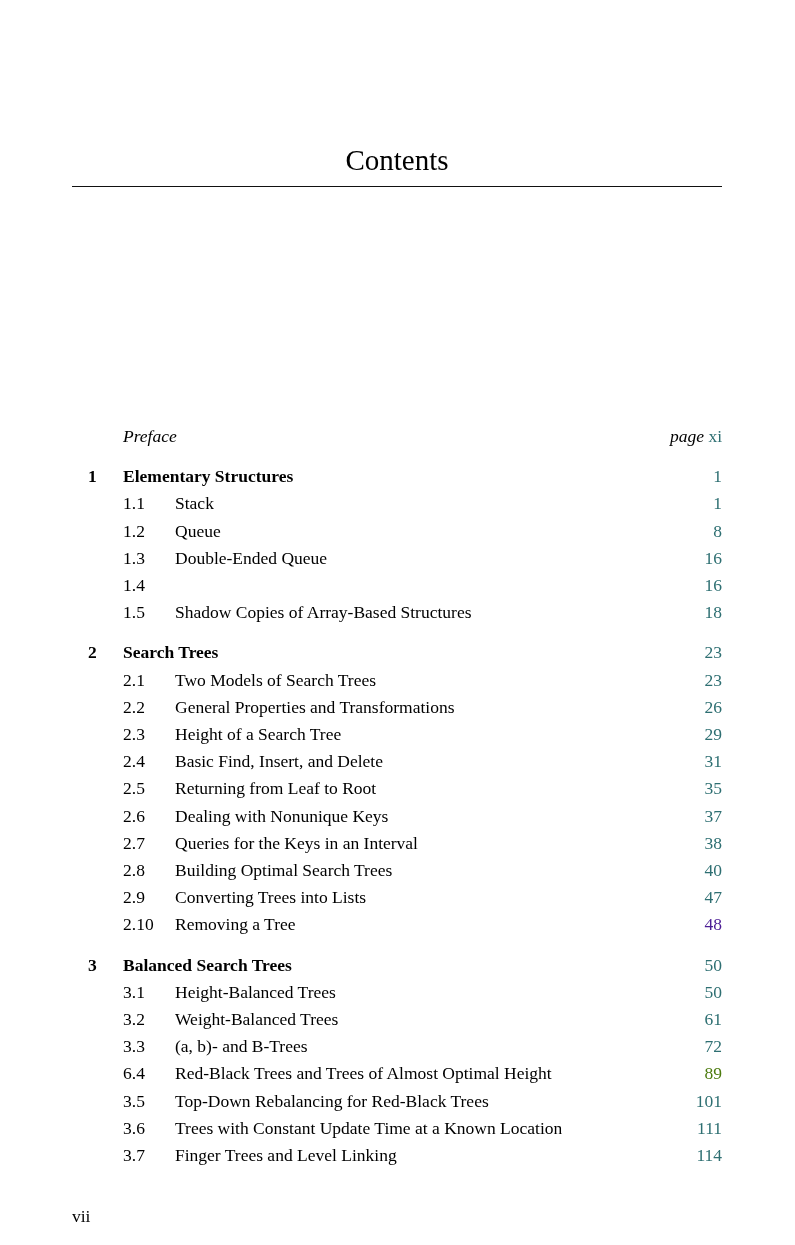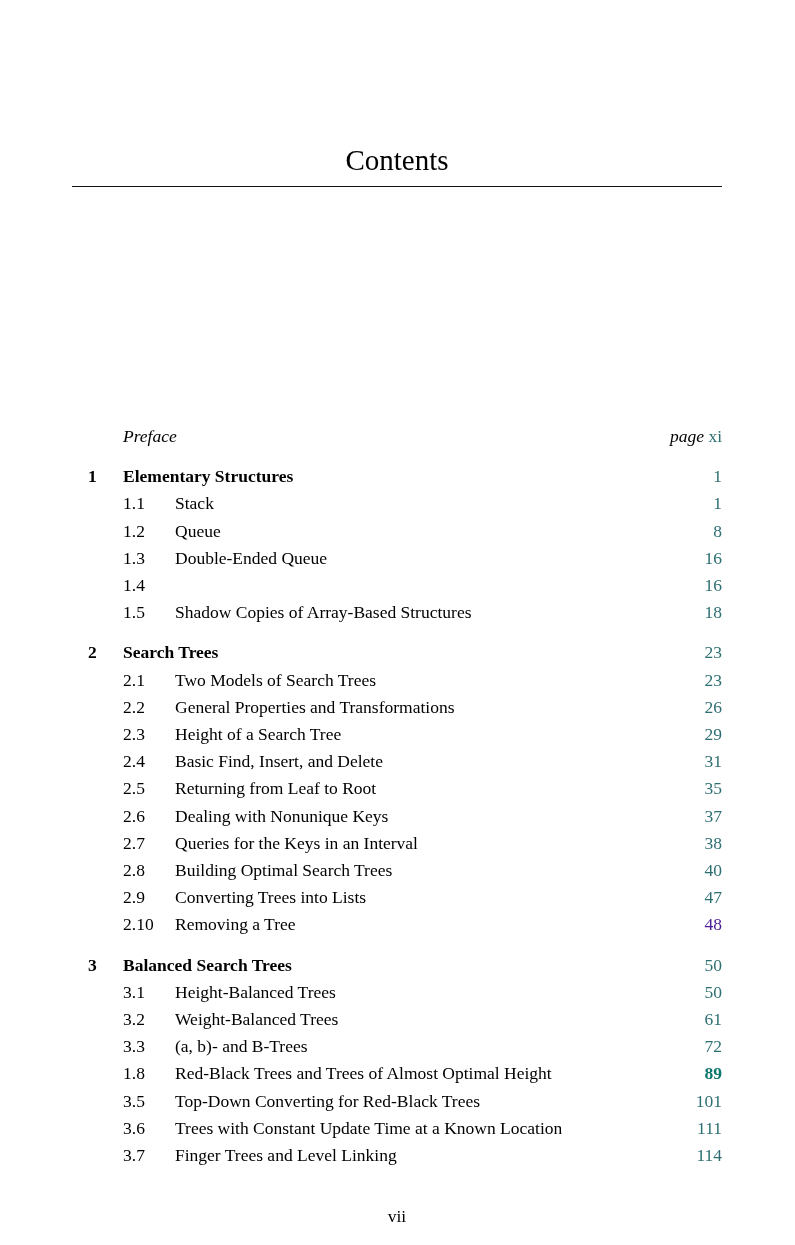--- a/index.html
+++ b/index.html
@@ -31,21 +31,21 @@
   .preface-row { padding-left:51px; }
   .preface-label { font-style:italic; flex:1; }
   .page-cell { margin-left:auto; }
   .page-word { font-style:italic; }
   .page-num {
     font-style:normal; font-weight:400; text-decoration:none;
     margin-left:auto; cursor:pointer;
   }
   .folio {
     position:absolute; left:72px; width:650px; top:1206px;
-    text-align:center; font-size:17.5px;
+    text-align:left; font-size:17.5px;
   }
 </style>
 </head>
 <body>
 
 <div class="page">
   <div class="content">
     <h1 class="page-title">Contents</h1>
     <hr class="title-rule">
 
@@ -153,27 +153,27 @@
           <span class="sec-num">3.2</span>
           <span class="sec-title">Weight-Balanced Trees</span>
           <a class="page-num" style="color: rgb(46, 111, 114);">61</a>
         </div>
         <div class="row section-row">
           <span class="sec-num">3.3</span>
           <span class="sec-title">(a, b)- and B-Trees</span>
           <a class="page-num" style="color: rgb(46, 111, 114);">72</a>
         </div>
         <div class="row section-row">
-          <span class="sec-num">1.8</span>
+          <span class="sec-num">6.4</span>
           <span class="sec-title">Red-Black Trees and Trees of Almost Optimal Height</span>
-          <a class="page-num" style="color: #0f766e; font-weight: bold;">89</a>
+          <a class="page-num" style="color: #4d7c0f;">89</a>
         </div>
         <div class="row section-row">
           <span class="sec-num">3.5</span>
-          <span class="sec-title">Top-Down Converting for Red-Black Trees</span>
+          <span class="sec-title">Top-Down Rebalancing for Red-Black Trees</span>
           <a class="page-num" style="color: rgb(46, 111, 114);">101</a>
         </div>
         <div class="row section-row">
           <span class="sec-num">3.6</span>
           <span class="sec-title">Trees with Constant Update Time at a Known Location</span>
           <a class="page-num" style="color: rgb(46, 111, 114);">111</a>
         </div>
         <div class="row section-row">
           <span class="sec-num">3.7</span>
           <span class="sec-title">Finger Trees and Level Linking</span>

